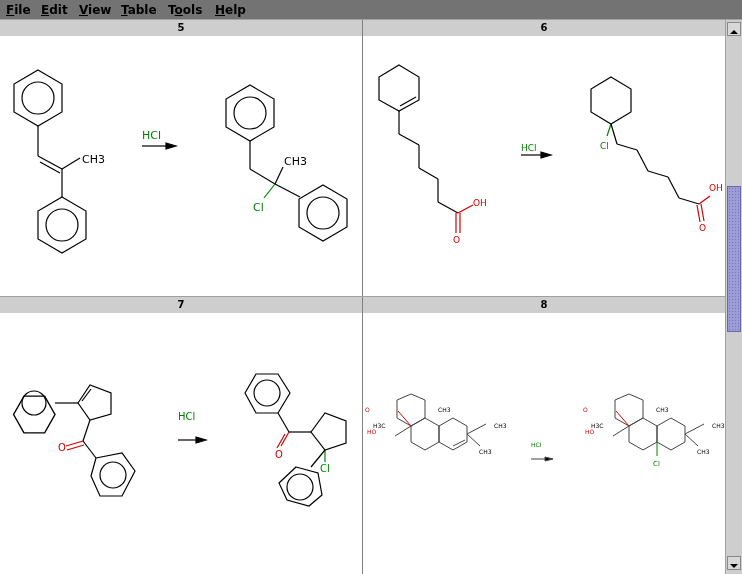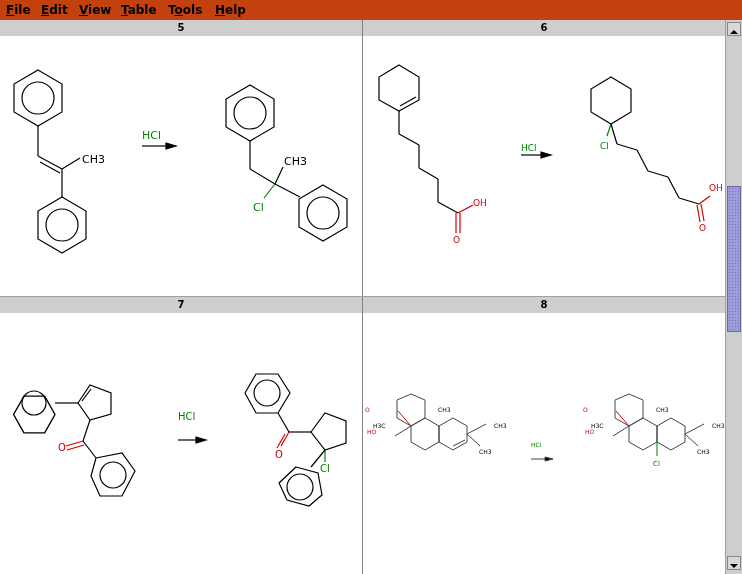--- a/index.html
+++ b/index.html
@@ -1,17 +1,17 @@
 <!DOCTYPE html>
 <html><head>
 <meta charset="utf-8">
 <style>
   html,body{margin:0;padding:0;}
   body{width:742px;height:574px;overflow:hidden;background:#fff;font-family:"DejaVu Sans",sans-serif;position:relative;}
-  .menubar{position:absolute;left:0;top:0;width:742px;height:36px;background:#c2410c;border-bottom:1px solid #a0a0a0;box-sizing:border-box;}
+  .menubar{position:absolute;left:0;top:0;width:742px;height:20px;background:#737373;border-bottom:1px solid #a0a0a0;box-sizing:border-box;}
   .menu-item{position:absolute;top:3px;font-size:12px;font-weight:bold;color:#000;}
   .menu-item u{text-decoration:underline;}
   .grid{position:absolute;left:0;top:20px;width:725px;height:554px;}
   .cell{position:absolute;background:#fff;overflow:hidden;}
   .cell-header{position:absolute;left:0;top:0;right:0;height:16px;background:#cecece;font-size:10px;font-weight:bold;text-align:center;line-height:16px;color:#000;}
   .cell svg{position:absolute;left:0;top:16px;}
   .vdiv{position:absolute;left:362px;top:0;width:1px;height:554px;background:#808080;}
   .hdiv{position:absolute;left:0;width:725px;height:1px;background:#a0a0a0;}
   .scrollbar{position:absolute;left:725px;top:20px;width:17px;height:554px;background:#cecece;border-left:1px solid #a0a0a0;box-sizing:border-box;}
   .sb-btn{position:absolute;left:1px;width:14px;height:14px;background:#d8d8d8;border:1px solid #888;box-sizing:border-box;}

